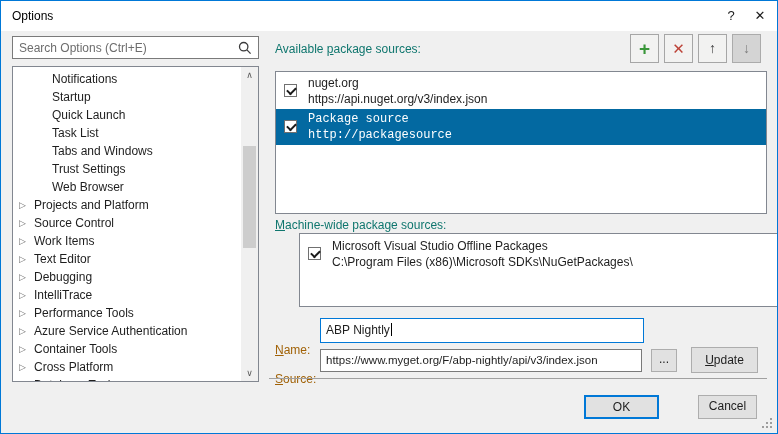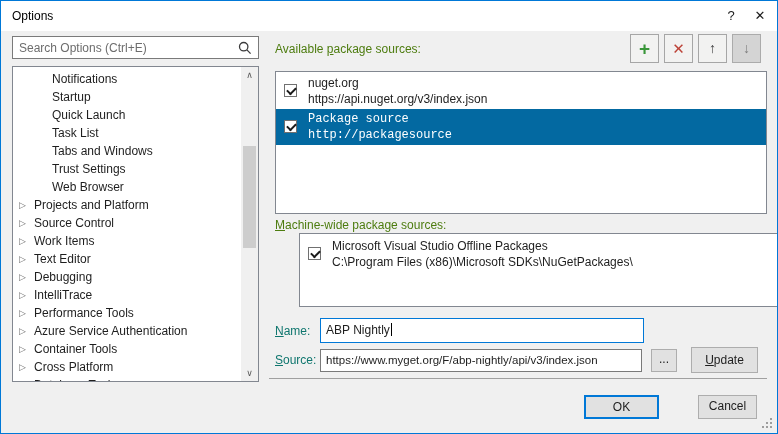--- a/index.html
+++ b/index.html
@@ -23,21 +23,21 @@
   .tree { position:absolute; left:11px; top:65px; width:247px; height:316px; background:#fff; border:1px solid #828790; }
   .tree-viewport { position:absolute; left:0; top:0; right:17px; bottom:0; overflow:hidden; padding-top:3px; }
   .tree-item { position:relative; height:18px; line-height:18px; padding-left:39px; white-space:nowrap; color:#1e1e1e; }
   .tree-item.parent { padding-left:21px; }
   .expander { position:absolute; left:6px; top:0; width:12px; font-size:9px; color:#6d6d6d; line-height:18px; }
   .tree-scroll { position:absolute; right:0; top:0; width:17px; bottom:0; background:#f0f0f0; }
   .scroll-arrow { position:absolute; left:0; width:17px; height:16px; text-align:center; font-size:9px; color:#5a5a5a; line-height:16px; }
   .scroll-arrow.up { top:0; } .scroll-arrow.down { bottom:0; }
   .scroll-thumb { position:absolute; left:2px; top:79px; width:13px; height:102px; background:#cdcdcd; }
   
-  .group-label { position:absolute; color:#4d7c0f; }
+  .group-label { position:absolute; color:#0f766e; }
   .lbl-available { left:274px; top:41px; }
   .lbl-machine { left:274px; top:217px; }
   .ul { text-decoration:underline; }
   .tool-btn { position:absolute; top:33px; width:29px; height:29px; background:#f2f2f1; border:1px solid #a6a6a6; text-align:center; cursor:default; }
   .tool-btn span { display:block; line-height:27px; font-weight:bold; }
   .btn-add { left:629px; } .btn-add span { color:#399639; font-size:19px; }
   .btn-remove { left:663px; } .btn-remove span { color:#bc4237; font-size:15px; }
   .btn-up { left:697px; } .btn-up span { color:#3b3b3c; font-size:14px; }
   .btn-down { left:731px; background:#d4d4d4; border-color:#ababab; }
   .btn-down span { color:#7f7f7f; font-size:14px; }
@@ -45,21 +45,21 @@
   .list-available { left:274px; top:70px; width:492px; height:143px; }
   .list-machine { left:274px; top:232px; width:492px; height:74px;margin-left:24px; }
   .src-row { position:absolute; left:0; right:0; height:36px; }
   .src-row.selected { background:#0369a1; color:#fff;font-family:Liberation Mono, monospace; }
   .src-row .checkbox { position:absolute; left:8px; top:11px; }
   .src-name { position:absolute; left:32px; top:2px; line-height:16px; }
   .src-url { position:absolute; left:32px; top:18px; line-height:16px; }
   .checkbox { width:13px; height:13px; background:#fff; border:1px solid #707070; position:relative; }
   .checkbox.checked::after { content:""; position:absolute; left:2px; top:2px; width:7px; height:4px; border-left:2px solid #1b1b1b; border-bottom:2px solid #1b1b1b; transform:rotate(-45deg); }
   
-  .field-label { position:absolute; color:#0f766e; }
+  .field-label { position:absolute; color:#a16207;margin-top:19px; }
   .lbl-name { left:274px; top:323px; }
   .lbl-source { left:274px; top:352px; }
   .textbox { position:absolute; background:#fff; border:1px solid #7a7a7a; padding:0 5px; white-space:nowrap; overflow:hidden; }
   .tb-name { left:319px; top:317px; width:324px; height:25px; line-height:23px; border:1px solid #0078d7; }
   .tb-source { left:319px; top:348px; width:322px; height:23px; line-height:21px; font-size:11.5px; }
   .caret { display:inline-block; width:1px; height:13px; background:#000; margin-left:1px; vertical-align:-2px; }
   .push-btn { position:absolute; background:#e1e1e1; border:1px solid #adadad; text-align:center; color:#1e1e1e; cursor:default; }
   .btn-browse { left:650px; top:348px; width:26px; height:23px; line-height:19px; }
   .btn-update { left:690px; top:346px; width:67px; height:26px; line-height:24px; }
   .separator { position:absolute; left:268px; top:377px; width:498px; height:1px; background:#a0a0a0; }

